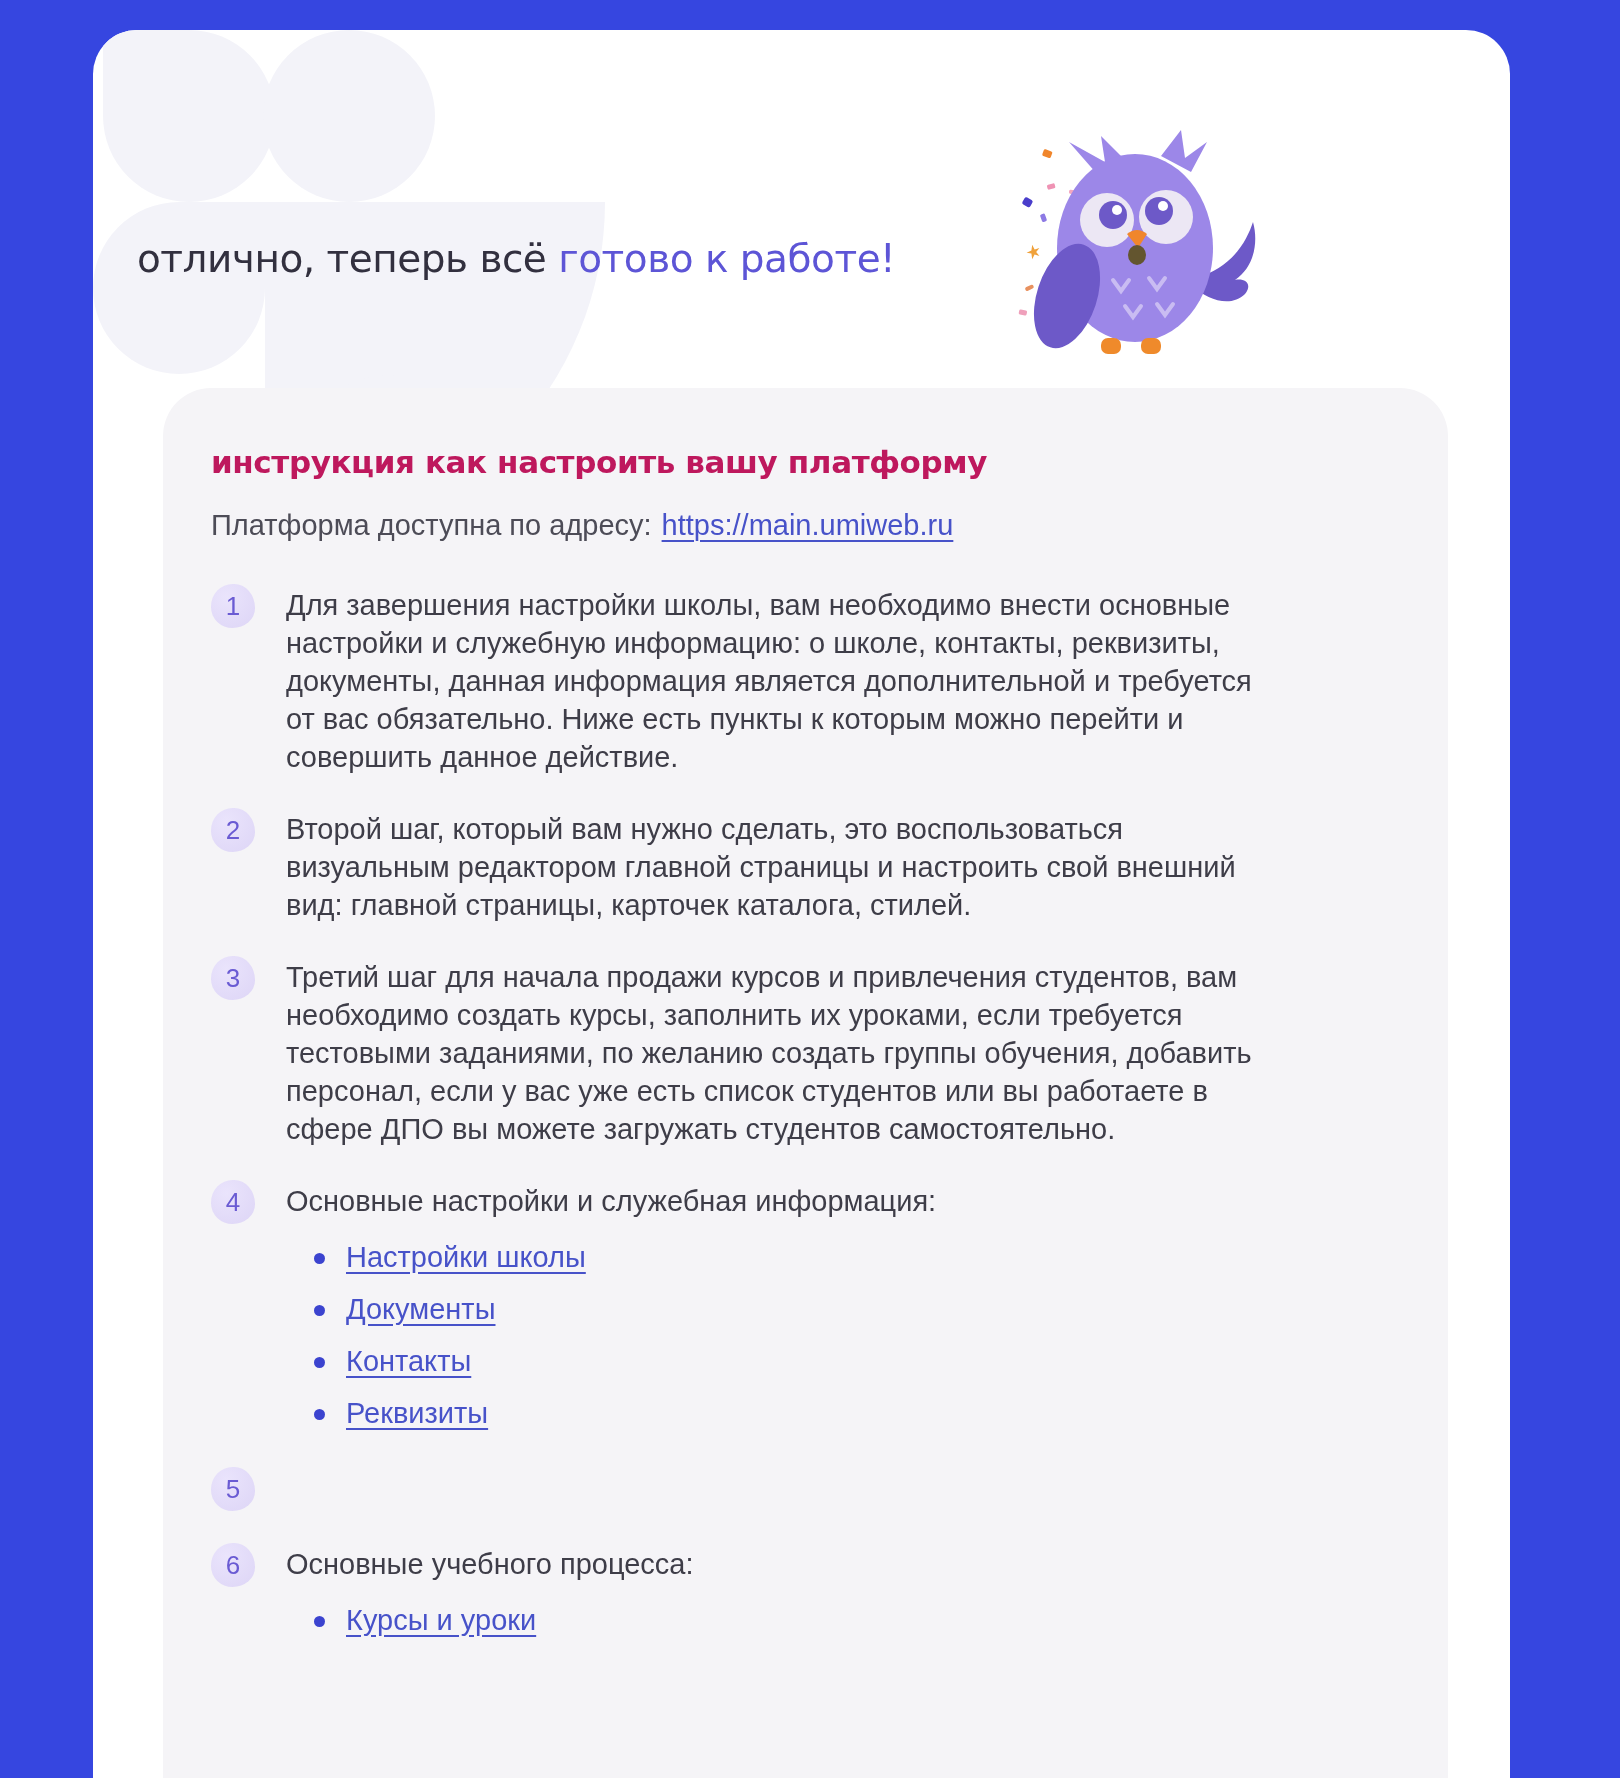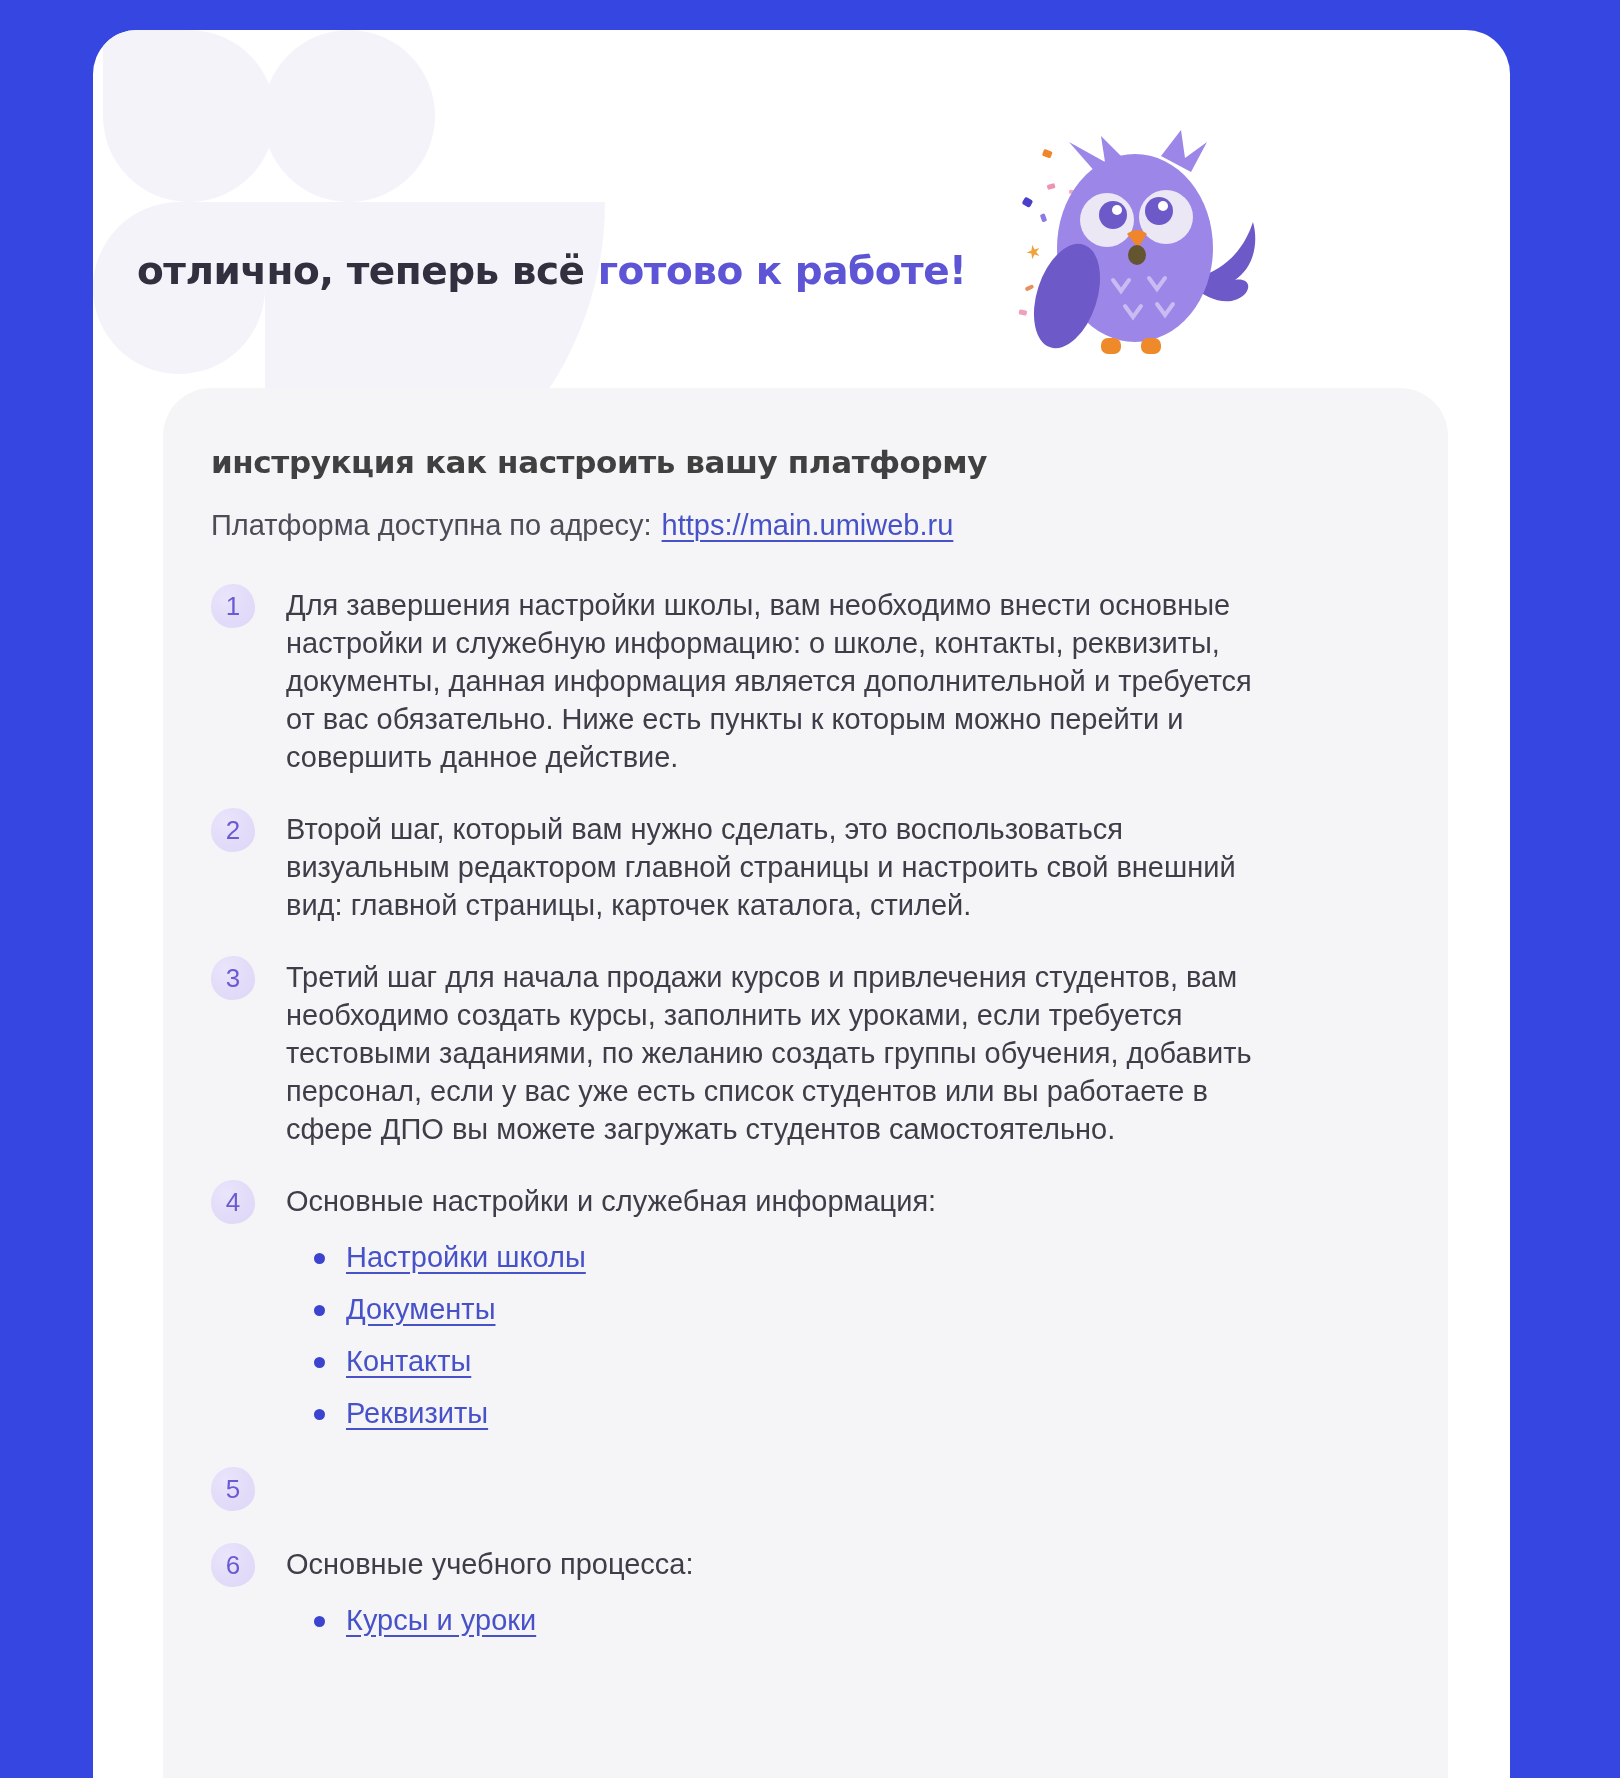--- a/index.html
+++ b/index.html
@@ -14,38 +14,38 @@
     background:#ffffff; border-radius:44px; overflow:hidden;
   }
   
   .pat { position:absolute; background:#f3f3f9; }
   .pat.petal-a { border-radius:0 100% 100% 100%; }
   .pat.petal-b { border-radius:100% 0 100% 100%; }
   .pat.quarter { border-radius:0 0 100% 0; }
   .pat.circle  { border-radius:50%; }
 
   .headline {
-    position:absolute; left:44px; top:218px;
+    position:absolute; left:44px; top:206px;
     font-family:"DejaVu Sans","Liberation Sans",sans-serif;
-    font-size:39px; font-weight:700; letter-spacing:-0.5px;
+    font-size:39px; font-weight:400; letter-spacing:-0.5px;
     color:#32303f; white-space:nowrap;
   }
   .headline .accent { color:#5d55d6; }
 
   .mascot { position:absolute; left:892px; top:98px; width:272px; height:232px; }
 
   .panel {
     position:absolute; left:70px; top:358px; width:1285px; bottom:-60px;
     background:#f5f4f7; border-radius:48px;
     padding:54px 56px 80px 48px;
   }
   .panel h2 {
     font-family:"DejaVu Sans","Liberation Sans",sans-serif;
     font-size:31px; font-weight:700; letter-spacing:-0.4px;
-    color:#404040; line-height:40px;
+    color:#be185d; line-height:40px;
   }
   .lead {
     margin-top:24px; font-size:29px; color:#4d4c57; line-height:38px;
   }
   .lead .lead-label { margin-right:10px; }
   a.link { color:#4752c9; text-decoration:underline; text-underline-offset:5px; text-decoration-thickness:2px; }
 
   .step { display:flex; align-items:flex-start; margin-top:34px; }
   .step .badge {
     flex:0 0 44px; width:44px; height:44px; margin-top:-2px;

